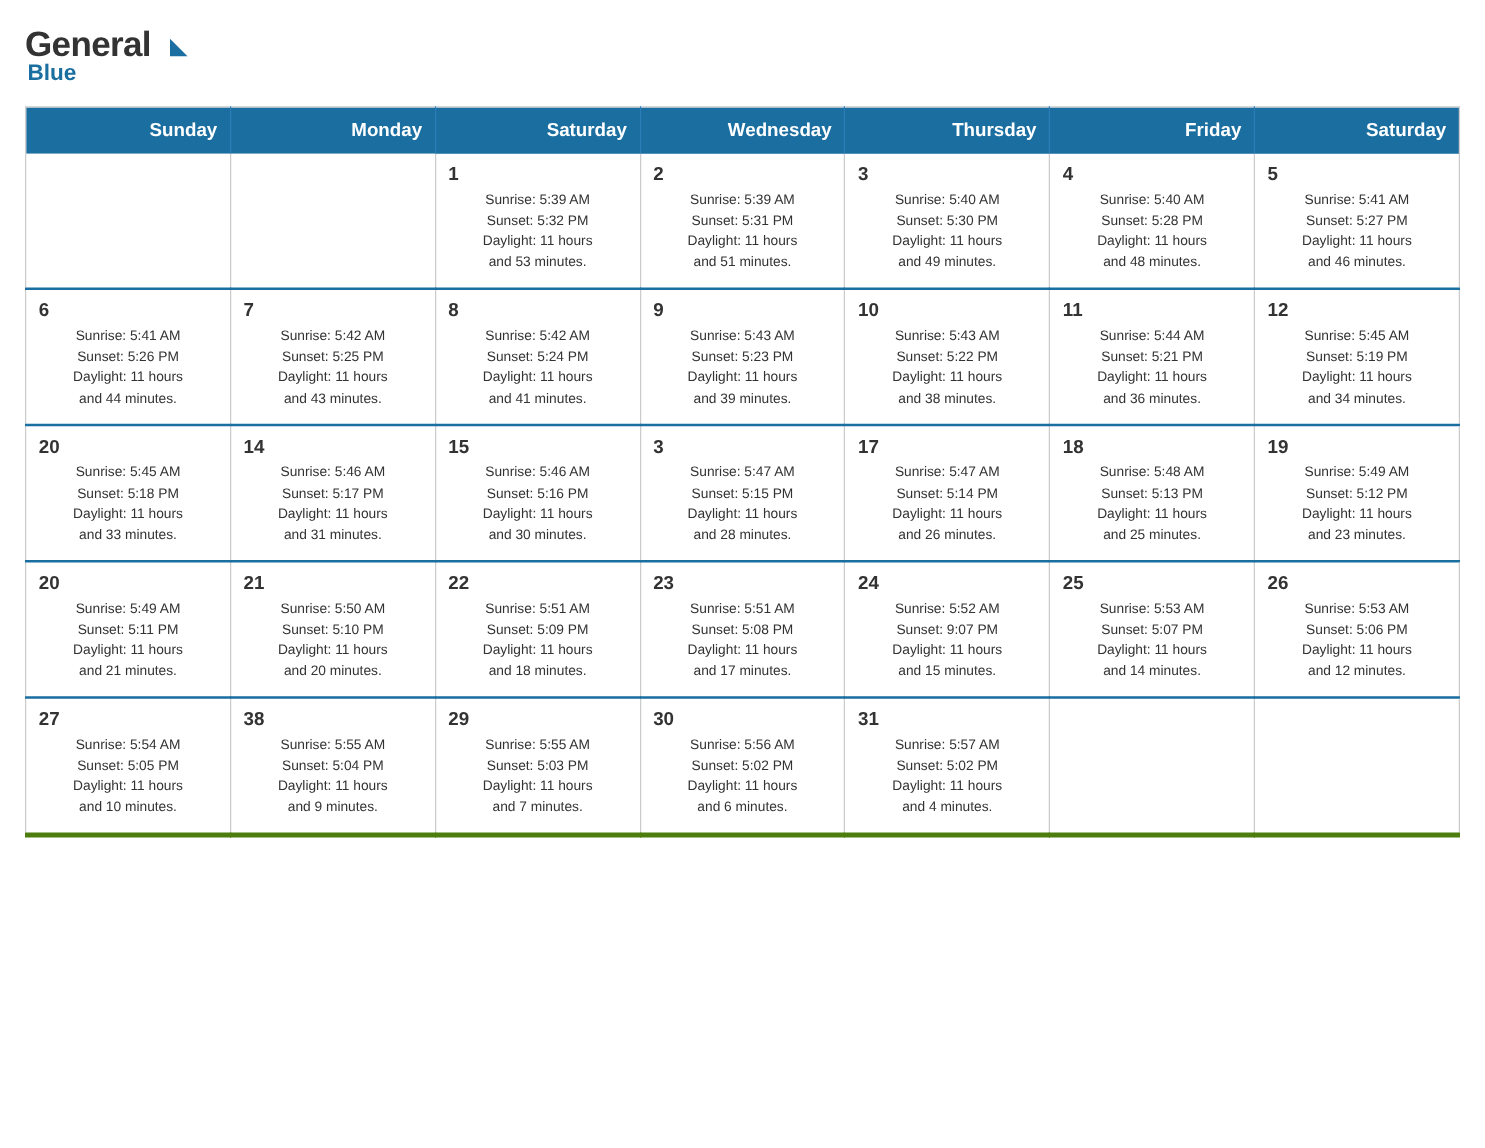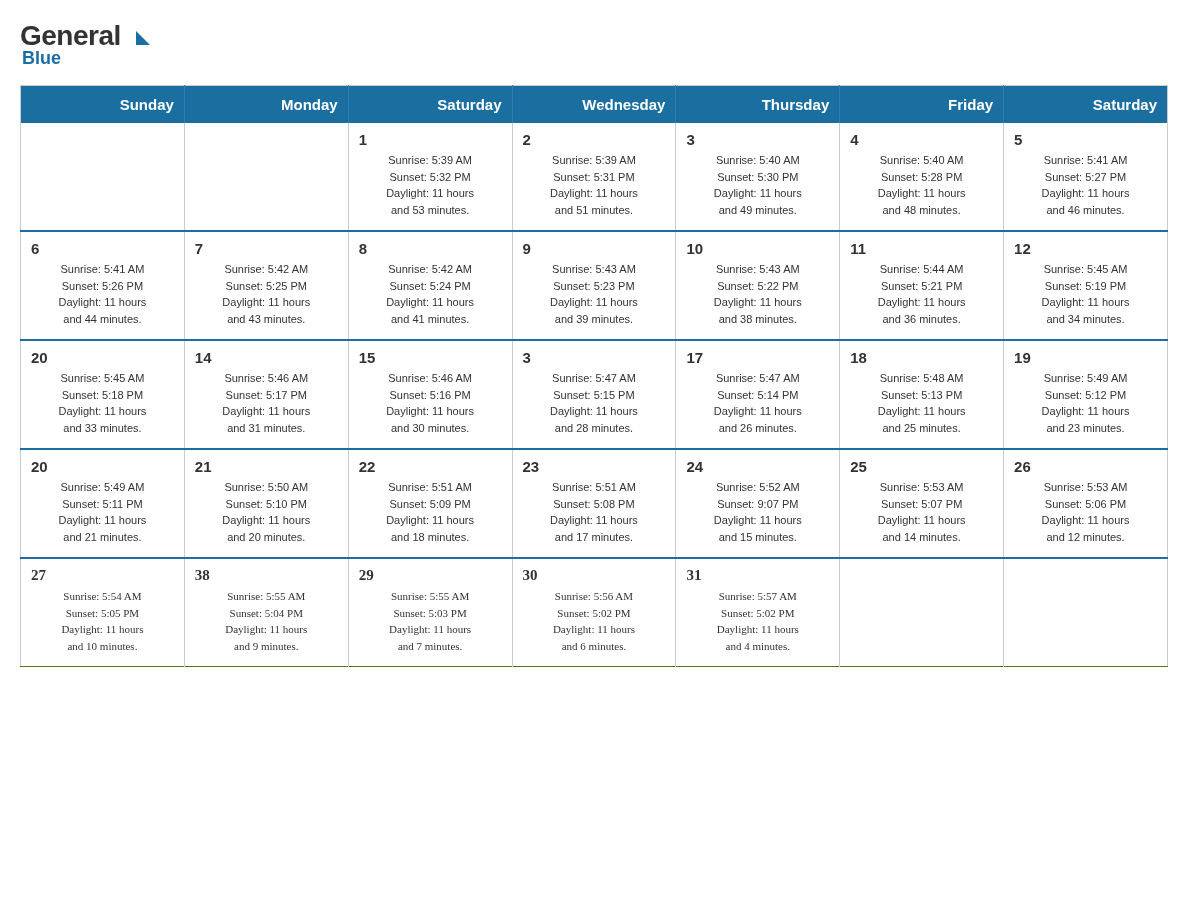--- a/index.html
+++ b/index.html
@@ -79,22 +79,21 @@
       text-align: right;
       border-right: 1px solid #2a7db5;
     }
     .calendar thead th:last-child {
       border-right: none;
     }
     .calendar tbody tr {
       border-bottom: 2px solid #1a6ea0;
     }
     .calendar tbody tr:last-child {
-      border-bottom: 1px solid #4d7c0f;
-      font-family: Liberation Serif, serif;
+      border-bottom: 4px solid #4d7c0f;
     }
     .calendar tbody td {
       vertical-align: top;
       padding: 8px 10px 12px 10px;
       border-right: 1px solid #ccc;
       width: 14.28%;
       min-height: 90px;
     }
     .calendar tbody td:last-child {
       border-right: none;

